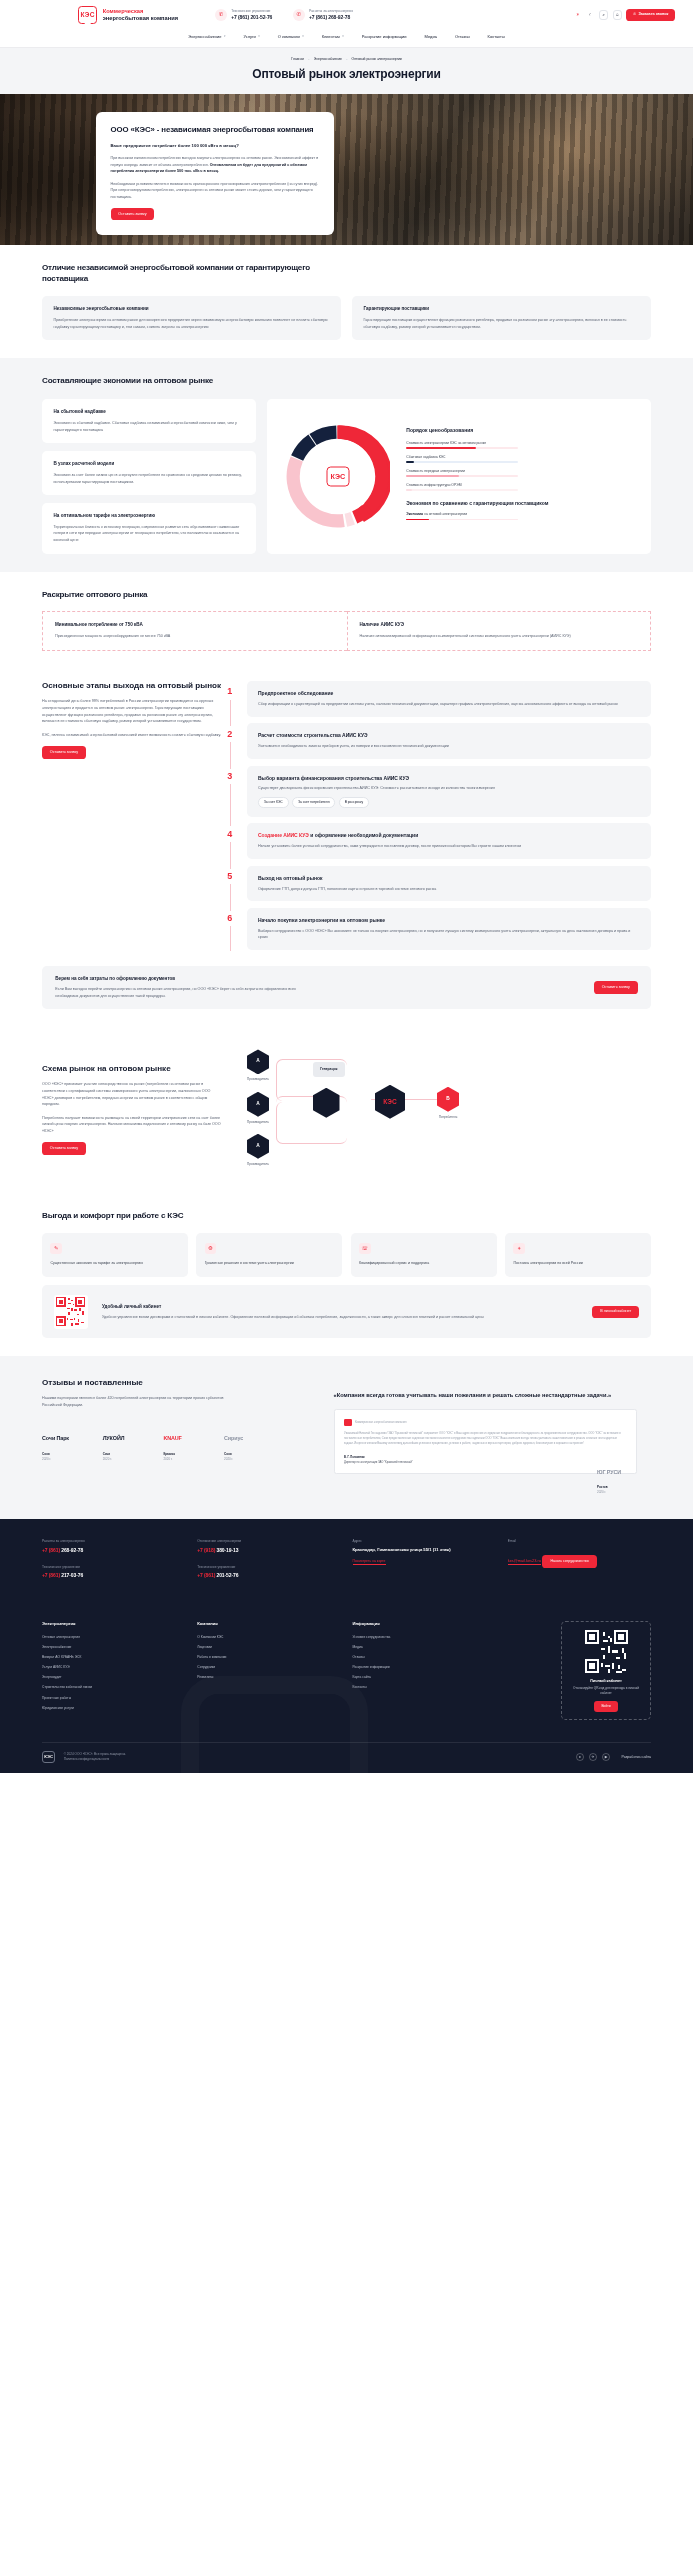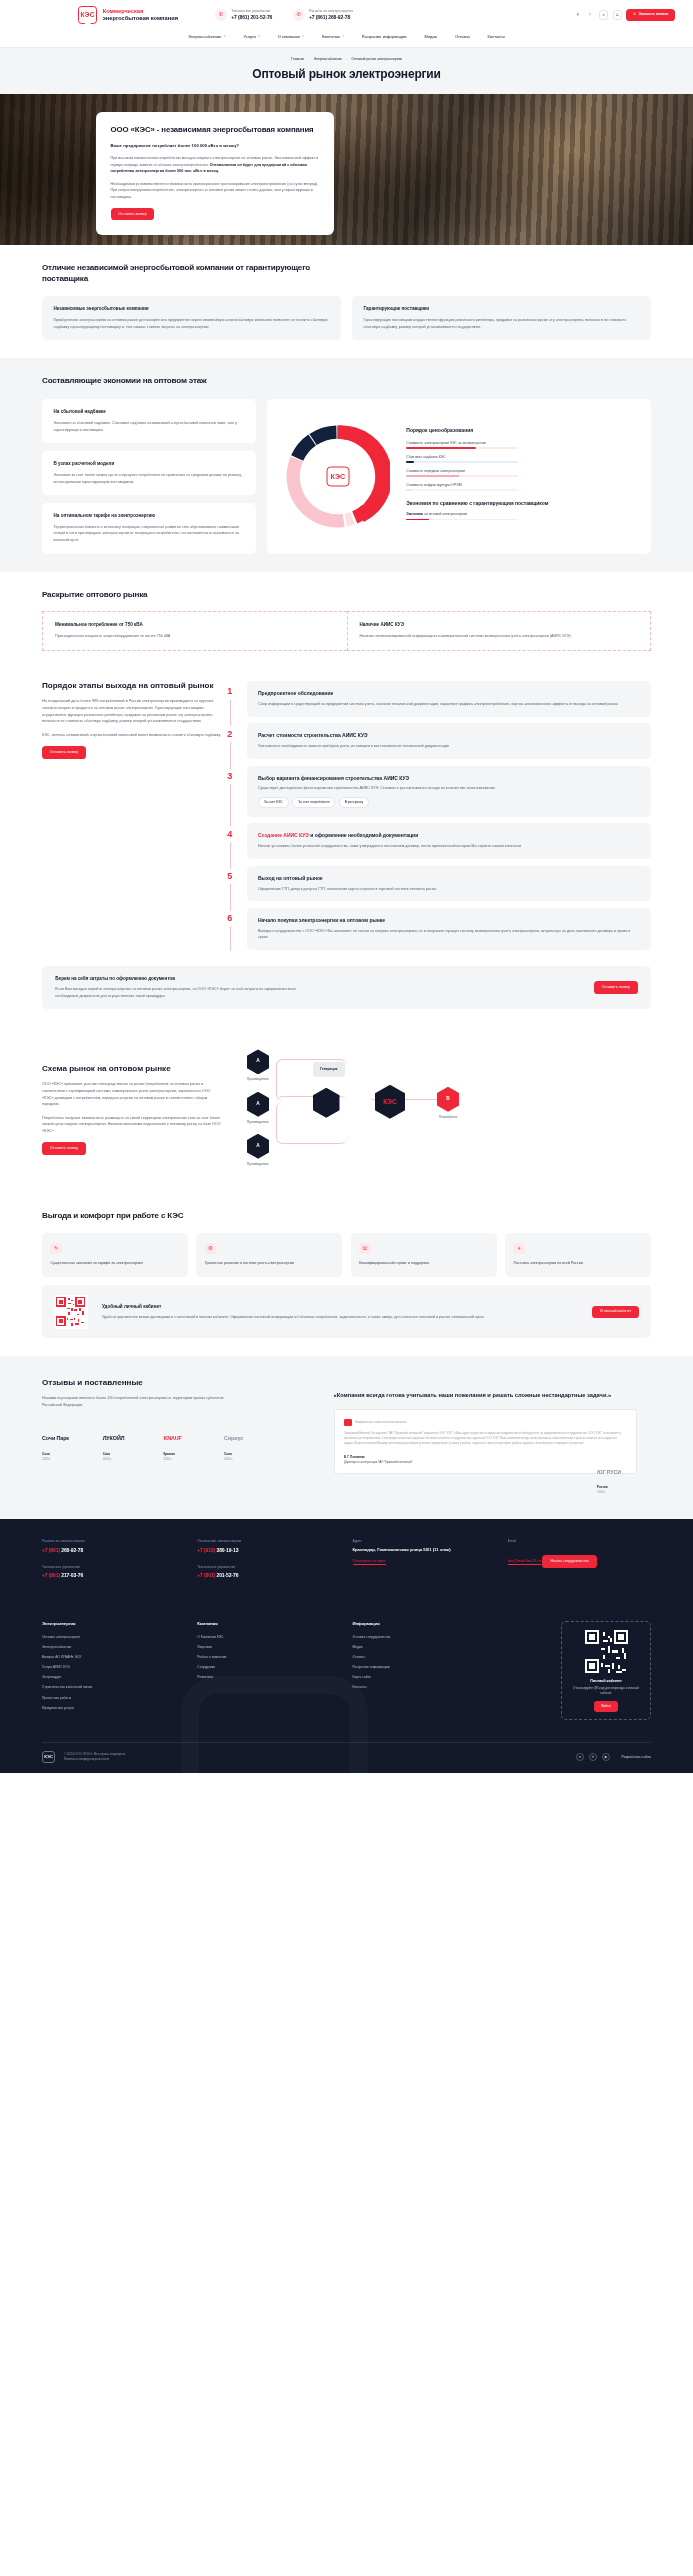--- a/index.html
+++ b/index.html
@@ -392,21 +392,21 @@
       <div class="card">
         <h3>Гарантирующие поставщики</h3>
         <p>Гарантирующие поставщики осуществляют функцию розничного ритейлера, продавая на розничном рынке эту электроэнергию, включая в ее стоимость сбытовую надбавку, размер которой устанавливается государством.</p>
       </div>
     </div>
   </div>
 </section>
 
 <section class="bg-grey">
   <div class="narrow">
-    <h2 class="sec">Составляющие экономии на оптовом этаж</h2>
+    <h2 class="sec">Составляющие экономии на оптовом рынке</h2>
     <div class="econ-row">
       <div class="econ-left">
         <div class="card white">
           <h3>На сбытовой надбавке</h3>
           <p>Экономия на сбытовой надбавке. Сбытовая надбавка независимой энергосбытовой компании ниже, чем у гарантирующего поставщика</p>
         </div>
         <div class="card white">
           <h3>В узлах расчетной модели</h3>
           <p>Экономия за счет более низких цен в энергоузле потребителя по сравнению со средними ценами по региону, используемыми гарантирующим поставщиком.</p>
         </div>
@@ -498,21 +498,21 @@
         <p>Наличие автоматизированной информационно-измерительной системы коммерческого учета электроэнергии (АИИС КУЭ)</p>
       </div>
     </div>
   </div>
 </section>
 
 <section style="padding-top:8.4px">
   <div class="narrow">
     <div class="steps-row">
       <div class="steps-intro">
-        <h2>Порядок этапы выхода на оптовый рынок</h2>
+        <h2>Основные этапы выхода на оптовый рынок</h2>
         <p>На сегодняшний день более 99% потребляемой в России электроэнергии производится на крупных электростанциях и продается на оптовом рынке электроэнергии. Гарантирующие поставщики осуществляют функцию розничного ритейлера, продавая на розничном рынке эту электроэнергию, включая в ее стоимость сбытовую надбавку, размер которой устанавливается государством.</p>
         <p>КЭС, являясь независимой энергосбытовой компанией имеет возможность снизить сбытовую надбавку.</p>
         <div class="btn-red">Оставить заявку</div>
       </div>
 
       <div class="steps-list">
         <div class="steps-line"></div>
 
         <div class="step">
           <div class="step-num">1</div>

